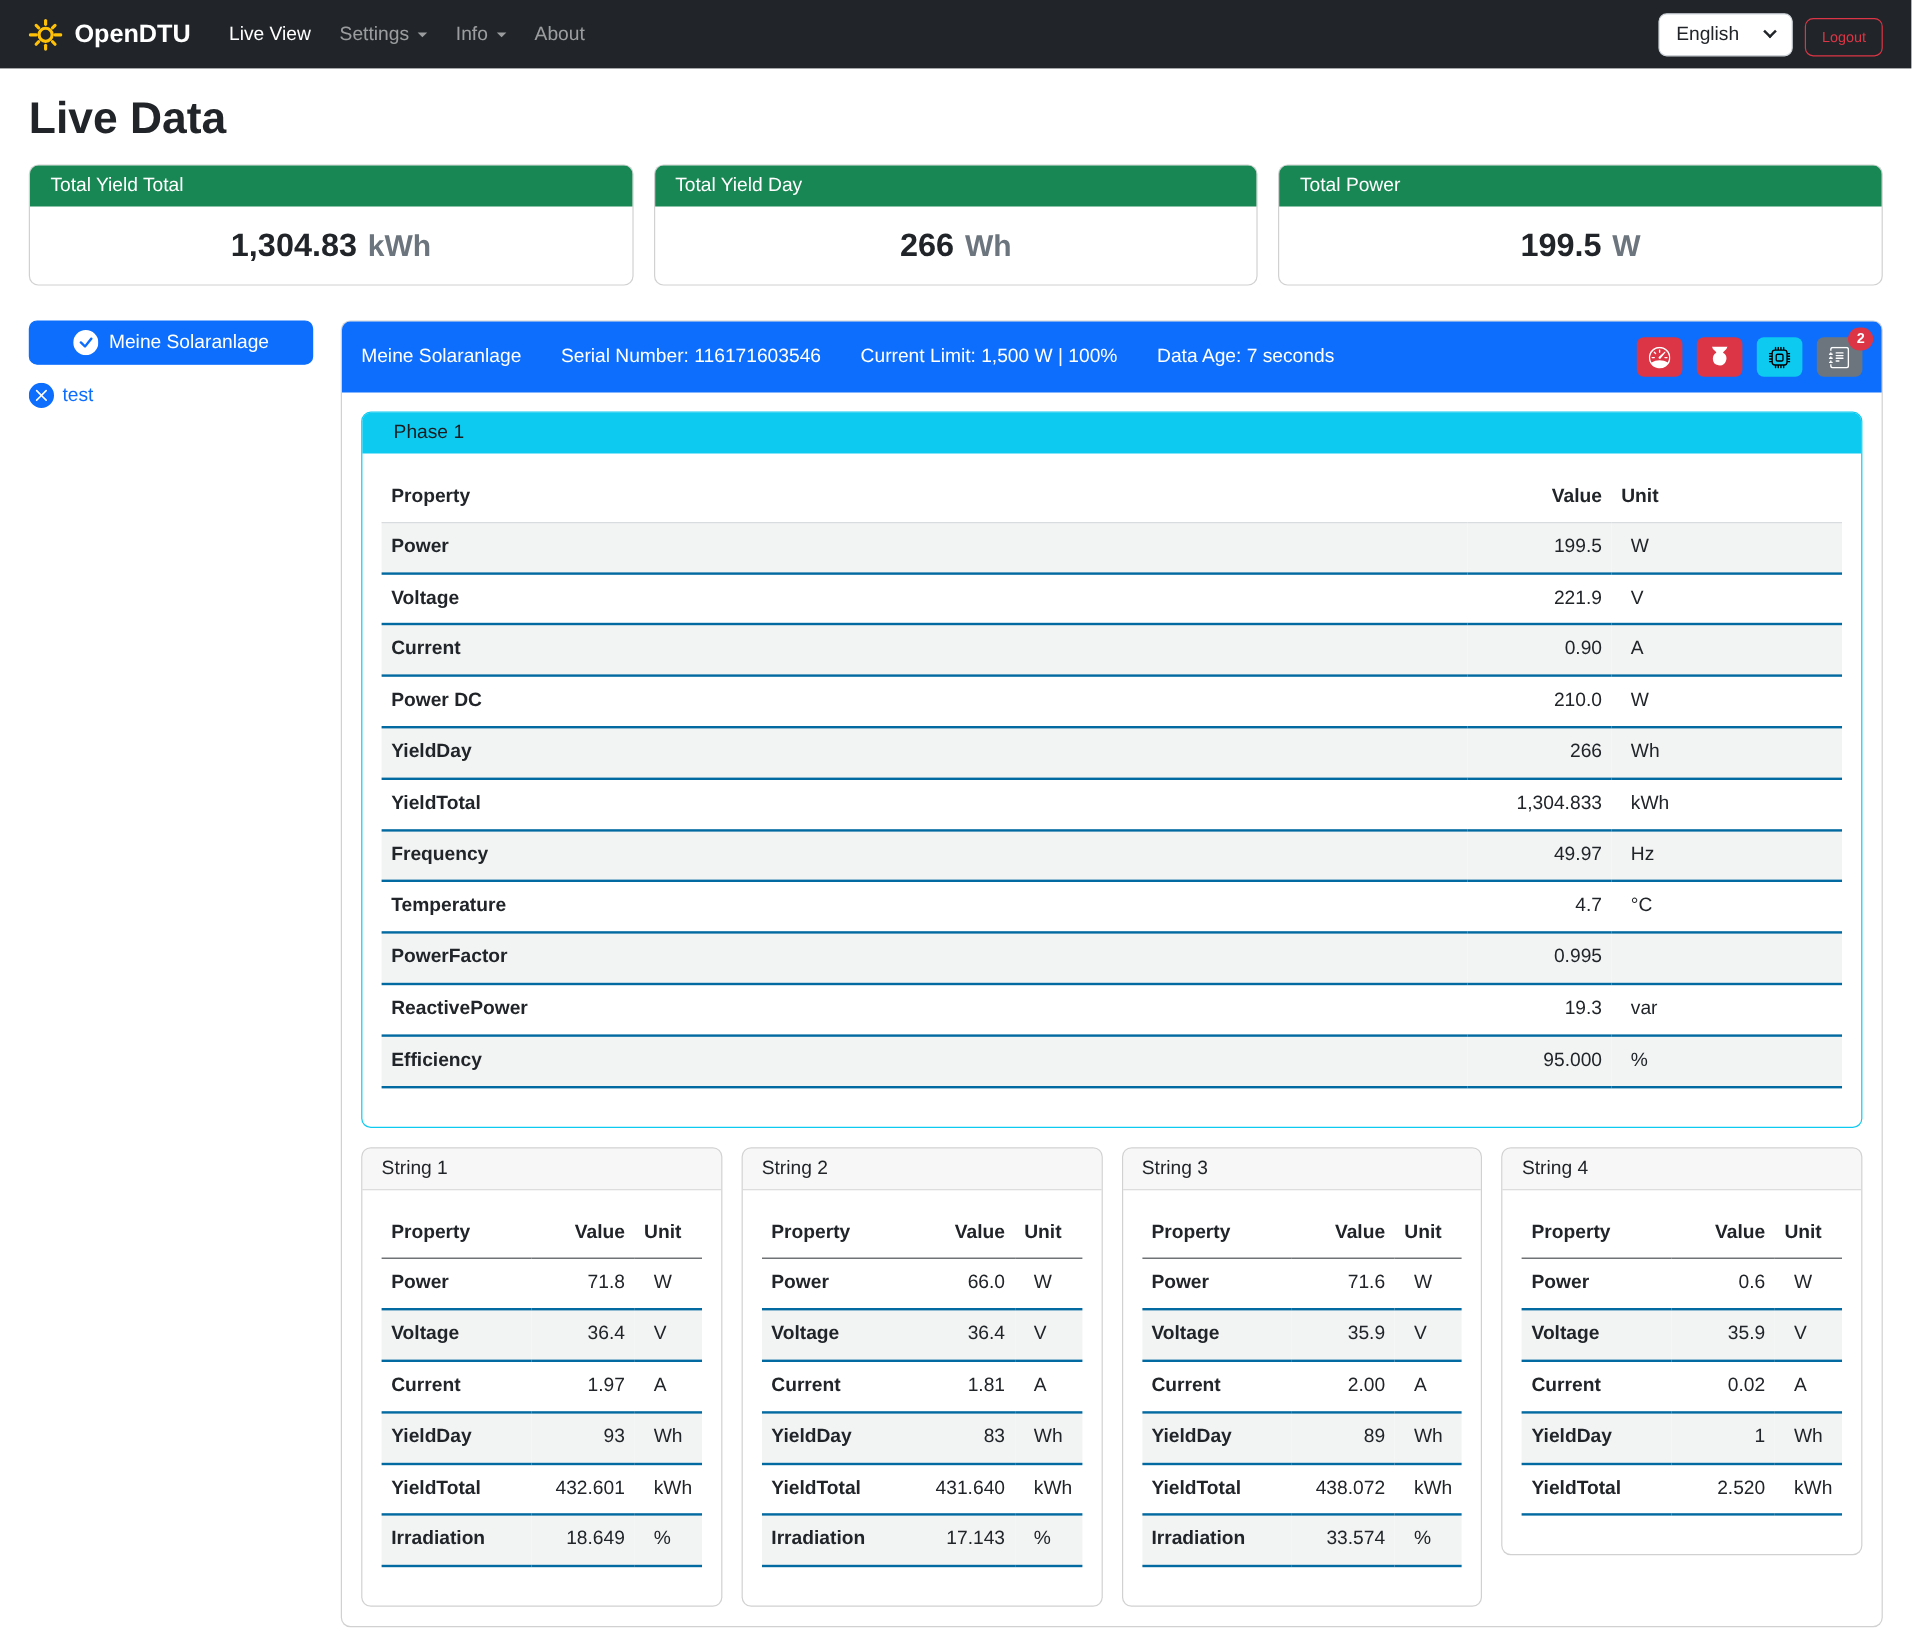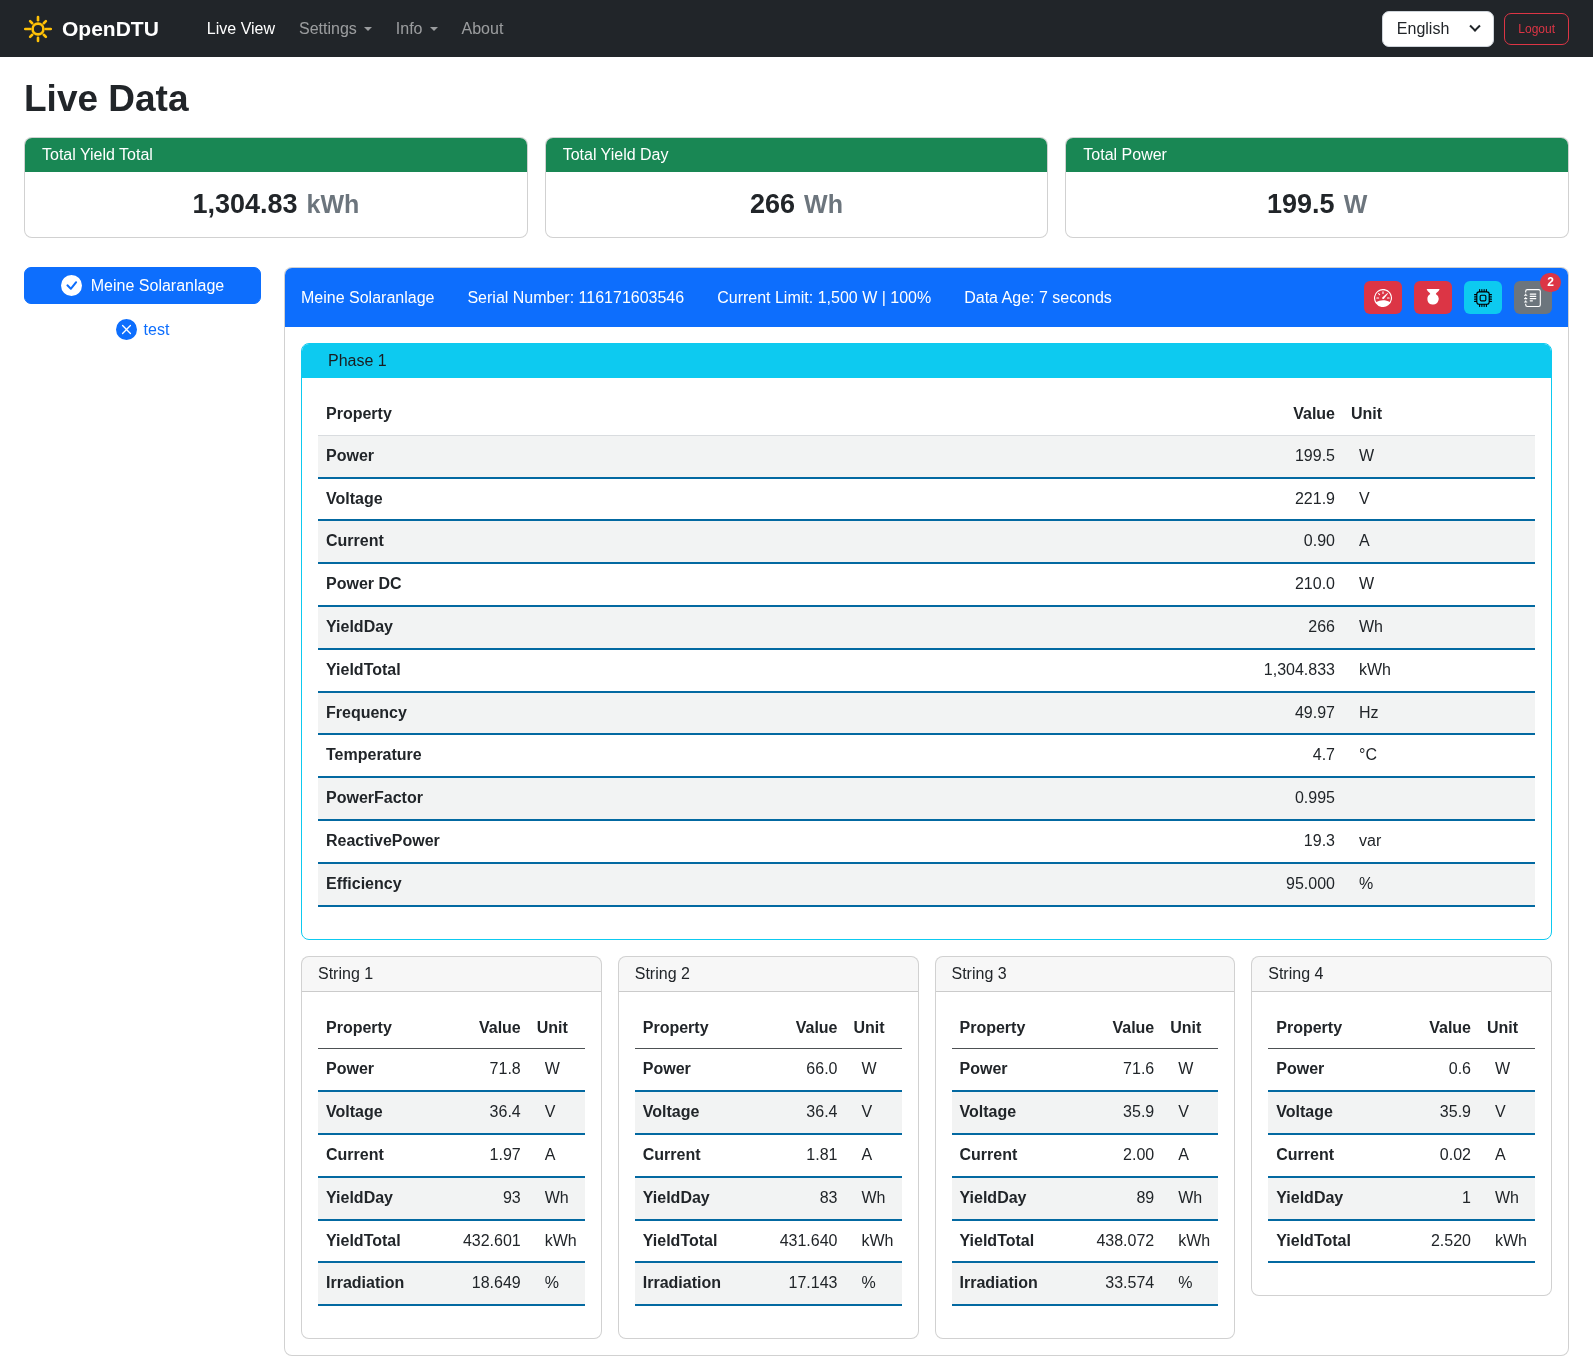--- a/index.html
+++ b/index.html
@@ -3,28 +3,28 @@
 <meta charset="utf-8">
 <style>
   * { box-sizing: border-box; }
   html,body { margin:0; padding:0; background:#fff; color:#212529;
     font-family:"Liberation Sans", sans-serif; font-size:16px; }
 
   
   .navbar { background:#212529; display:flex; align-items:center;
     padding:8px 24px; height:57px; }
   .brand { display:flex; align-items:center; gap:10px; color:#fff;
-    font-size:21px; font-weight:700; margin-right:36px; cursor:pointer; }
+    font-size:21px; font-weight:700; margin-right:20px; cursor:pointer; }
   .nav-links { display:flex; align-items:center; }
   .nav-link { color:rgba(255,255,255,.55); padding:8px 12px; cursor:pointer;
     display:flex; align-items:center; gap:7px; }
   .nav-link.active { color:#fff; }
   .caret { width:0; height:0; border-left:4px solid transparent;
     border-right:4px solid transparent; border-top:4px solid currentColor; }
-  .nav-right { margin-left:auto; display:flex; align-items:center; gap:10px; }
+  .nav-right { margin-left:auto; display:flex; align-items:flex-end; gap:10px; }
   .lang-select { background:#fff; color:#212529; border:1px solid #ced4da;
     border-radius:7px; padding:8px 14px; display:flex; align-items:center;
     gap:22px; cursor:pointer; }
   .chev-down { width:8px; height:8px; border-right:2px solid #212529;
     border-bottom:2px solid #212529; transform:rotate(45deg) translate(-2px,-2px); }
   .logout-btn { background:transparent; color:#dc3545; border:1px solid #dc3545;
     border-radius:7px; padding:8px 13px; font-size:12px; cursor:pointer;
     font-family:inherit; }
 
   
@@ -42,21 +42,21 @@
 
   .main-row { display:grid; grid-template-columns:237px 1fr; gap:23px;
     align-items:start; }
 
   
   .inv-btn { width:100%; background:#0d6efd; border:1px solid #0d6efd;
     color:#fff; border-radius:7px; padding:7px 12px; font-size:16px;
     display:flex; align-items:center; justify-content:center; gap:9px;
     cursor:pointer; font-family:inherit; }
   .inv-secondary { margin-top:15px; display:flex; align-items:center;
-    justify-content:center; gap:7px; color:#0d6efd; cursor:pointer; }
+    gap:7px; color:#0d6efd; cursor:pointer; }
 
   
   .inverter-header { background:#0d6efd; color:#fff; padding:13px 16px;
     display:flex; align-items:center; gap:33px; border-radius:7px 7px 0 0; }
   .inv-actions { margin-left:auto; display:flex; gap:12px; }
   .icon-btn { width:38px; height:33px; border:none; border-radius:6px;
     display:flex; align-items:center; justify-content:center; cursor:pointer;
     position:relative; padding:0; }
   .icon-btn.danger { background:#dc3545; color:#fff; }
   .icon-btn.info { background:#0dcaf0; color:#000; }

